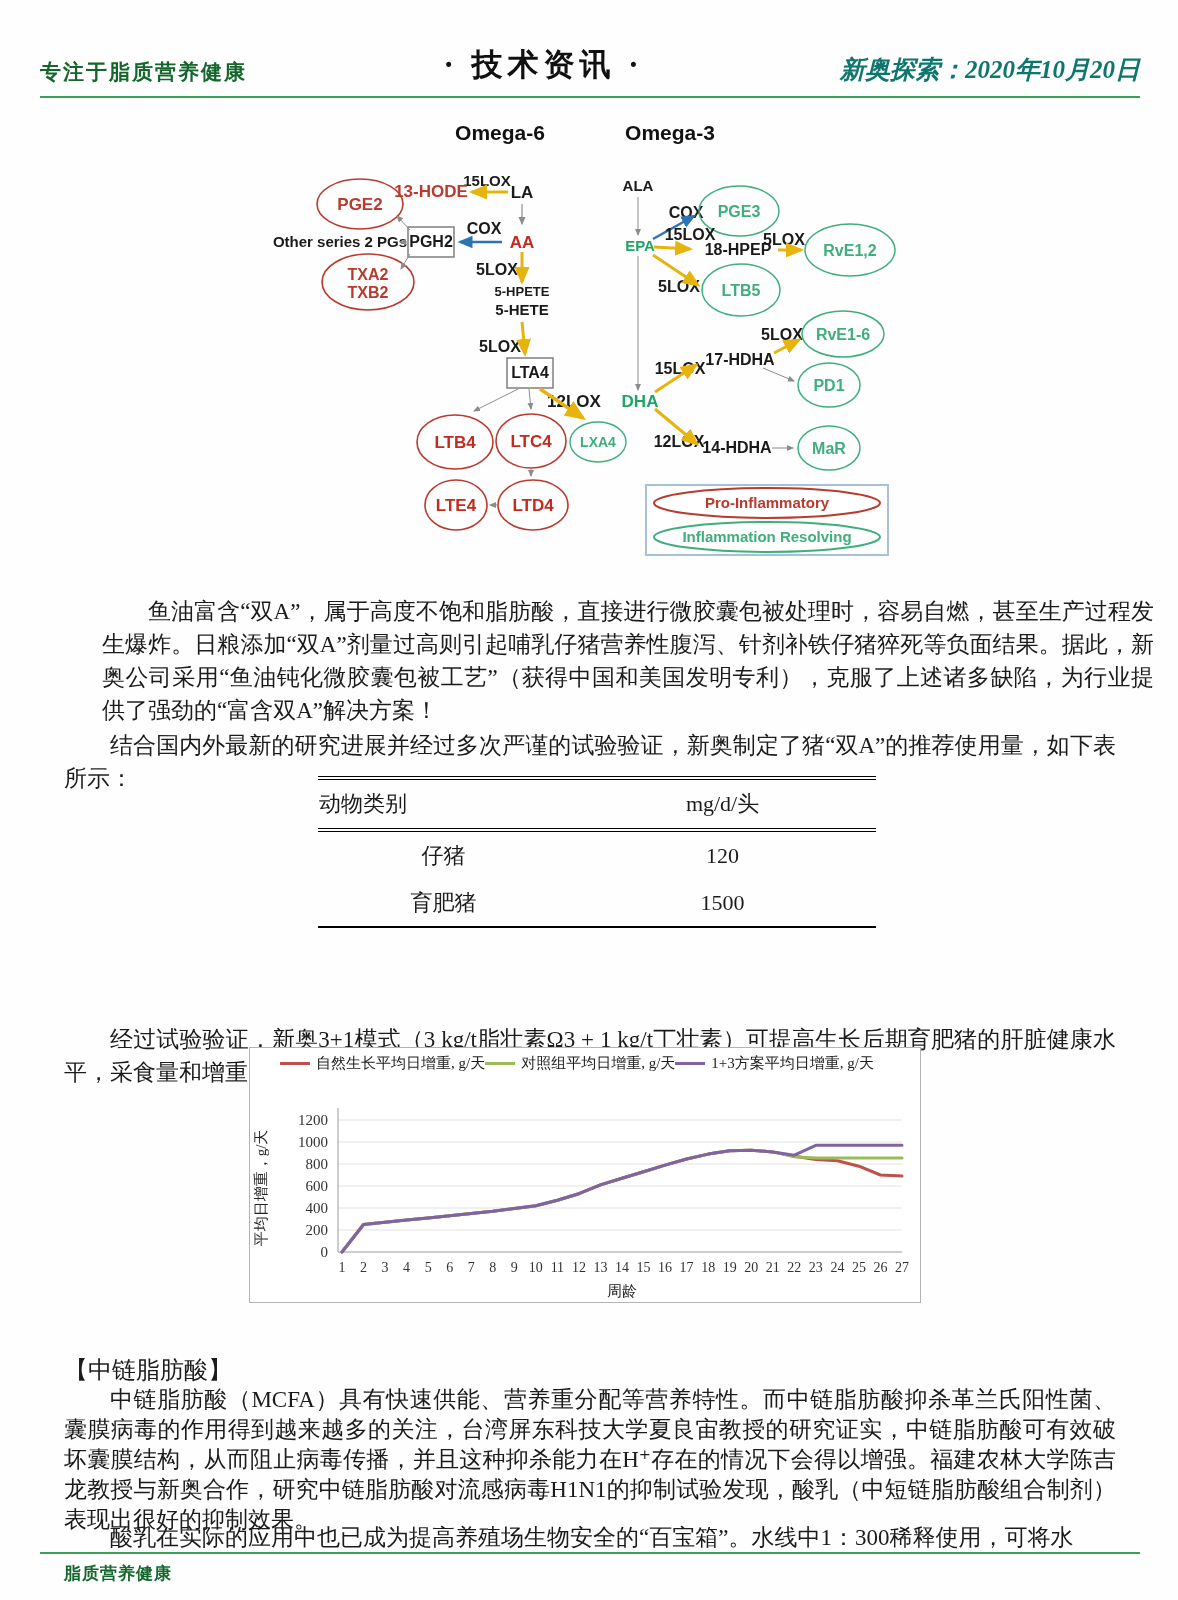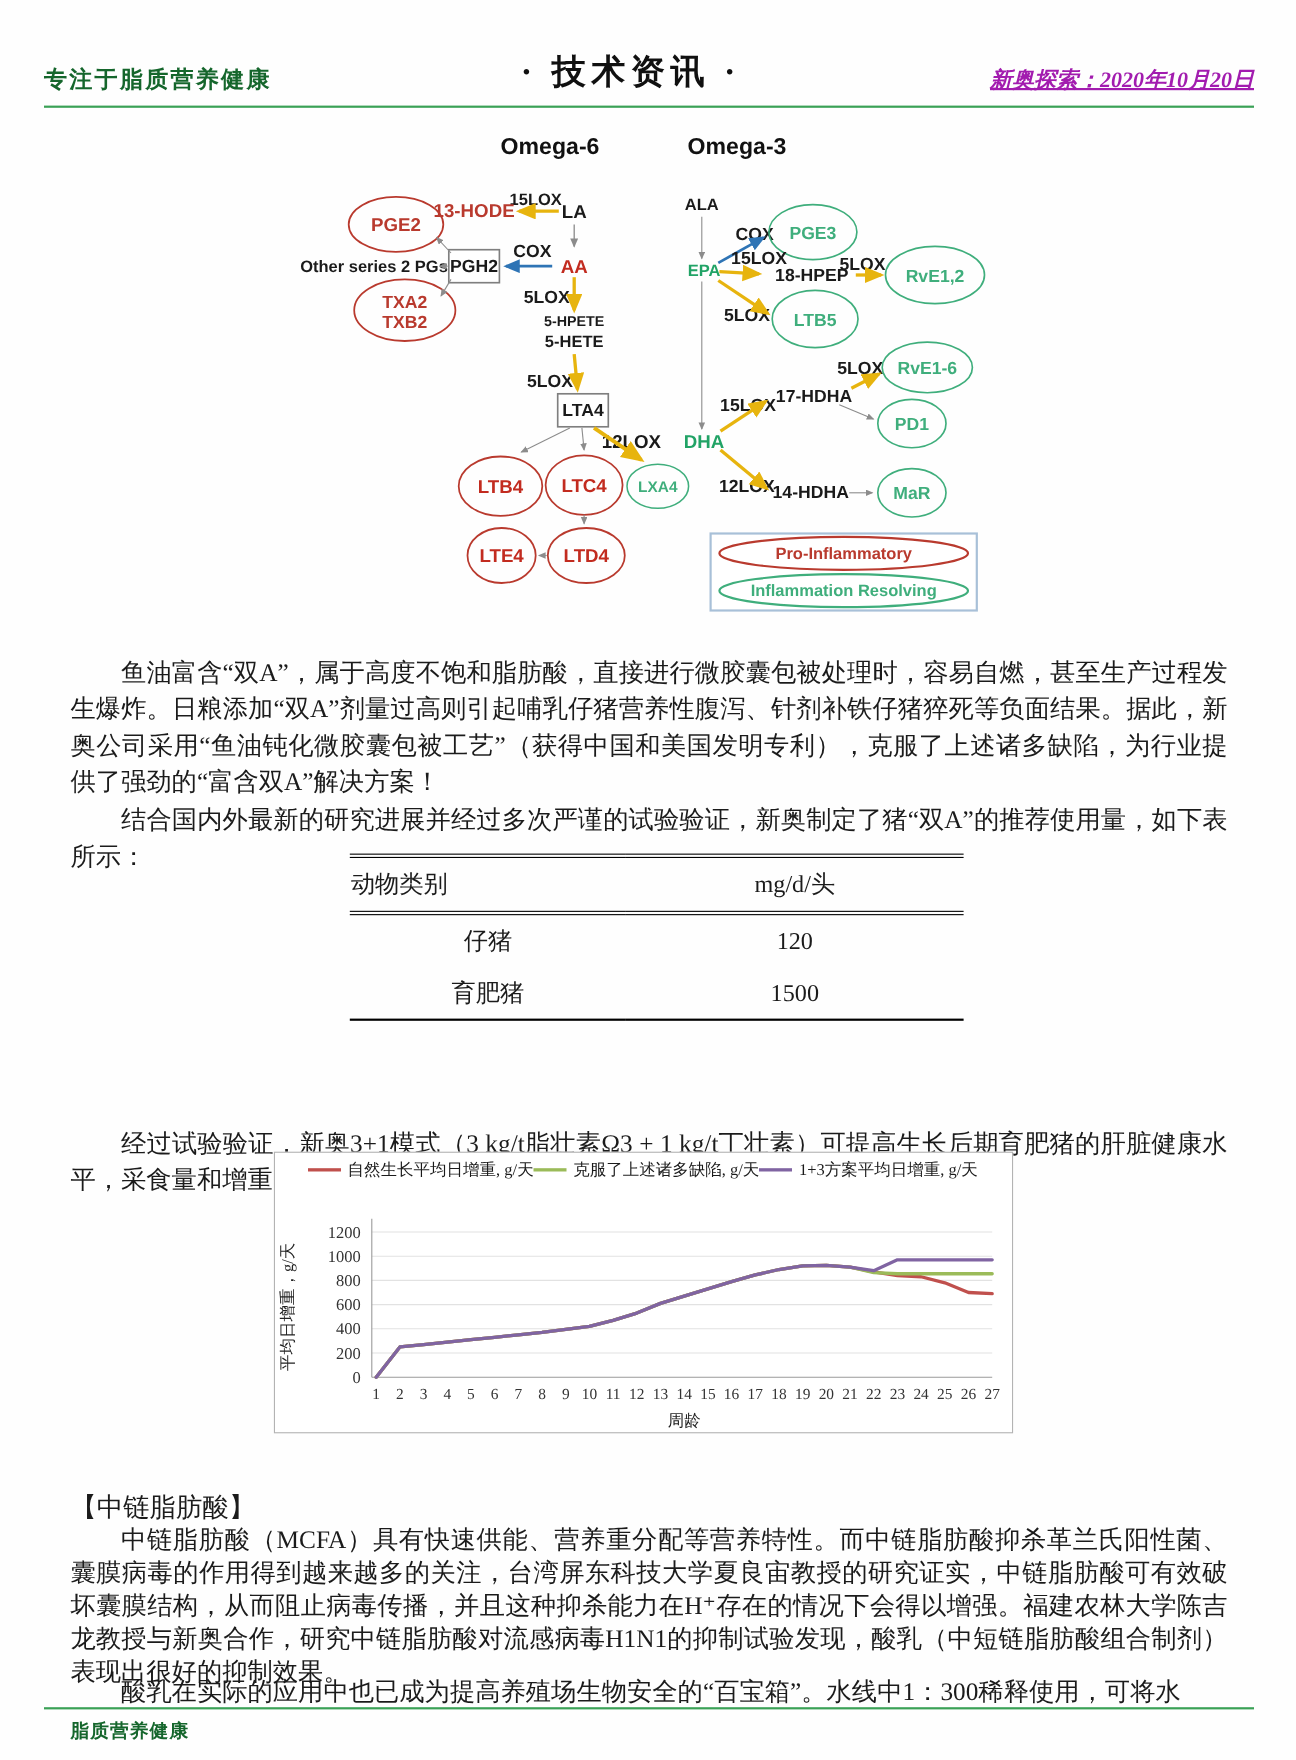--- a/index.html
+++ b/index.html
@@ -5,30 +5,30 @@
   html,body { margin:0; padding:0; background:#ffffff; }
   .page { position:relative; width:1178px; height:1600px; background:#fefefe; overflow:hidden;
           font-family:"Liberation Serif","DejaVu Serif",serif; color:#1b1b1b; }
 
   
   .header { position:absolute; top:0; left:40px; right:38px; height:98px; box-sizing:border-box;
             display:flex; justify-content:space-between; align-items:flex-end; padding-bottom:10px;
             border-bottom:2px solid #3aa156; }
   .header-left  { font-size:21px; font-weight:bold; color:#15662c; letter-spacing:2px; }
   .header-title { font-size:31px; font-weight:bold; color:#101010; letter-spacing:5px; }
-  .header-right { font-size:20px; font-weight:bold; font-style:italic; color:#a21caf;text-decoration:underline; }
+  .header-right { font-size:25px; font-weight:bold; font-style:italic; color:#0f766e; }
 
   
   .diagram { position:absolute; top:104px; left:250px; }
   .diagram text { font-family:"Liberation Sans","DejaVu Sans",sans-serif; font-weight:bold; }
 
   
   .para { position:absolute; left:64px; width:1052px; font-size:23px; line-height:33px; text-align:justify; }
   .indent { text-indent:2em; }
-  .p1 { top:572px; }
+  .p1 { top:572px;margin-left:38px; }
   .p2 { top:706px; }
   .p3 { top:1000px; }
   .mcfa-head { position:absolute; left:64px; top:1330px; font-size:24px; }
   .p4 { top:1362px; line-height:30px; }
   .p5 { top:1500px; line-height:30px; }
 
   
   .dose-table { position:absolute; top:776px; left:318px; width:558px; border-collapse:collapse;
                 font-size:22px; border-top:4px double #000; }
   .dose-table th { font-weight:normal; border-bottom:4px double #000; height:46px; }
@@ -195,21 +195,21 @@
   <p class="para indent p3">经过试验验证，新奥3+1模式（3 kg/t脂壮素Ω3 + 1 kg/t丁壮素）可提高生长后期育肥猪的肝脏健康水平，采食量和增重，缓解后期生长速度放缓的问题，显著提高经济效益。</p>
 
   <div class="chart-box">
     <div class="chart-legend" id="chart-legend">
       <span class="item">
         <span class="swatch" style="background: rgb(192, 80, 77);"></span>
         <span>自然生长平均日增重, g/天</span>
       </span>
       <span class="item">
         <span class="swatch" style="background: rgb(155, 187, 89);"></span>
-        <span>克服了上述诸多缺陷, g/天</span>
+        <span>对照组平均日增重, g/天</span>
       </span>
       <span class="item">
         <span class="swatch" style="background: rgb(128, 100, 162);"></span>
         <span>1+3方案平均日增重, g/天</span>
       </span>
     </div>
     <svg class="chart-plot-svg" id="chart-plot" width="670" height="224" viewBox="0 0 670 224">
       <text transform="rotate(-90 16 110)" x="16" y="110" font-size="15" text-anchor="middle" fill="#222">平均日增重，g/天</text>
       <text x="372" y="218" font-size="15" text-anchor="middle" fill="#222">周龄</text>
     <line x1="88" y1="174" x2="652" y2="174" stroke="#9a9a9a" stroke-width="1"></line>

